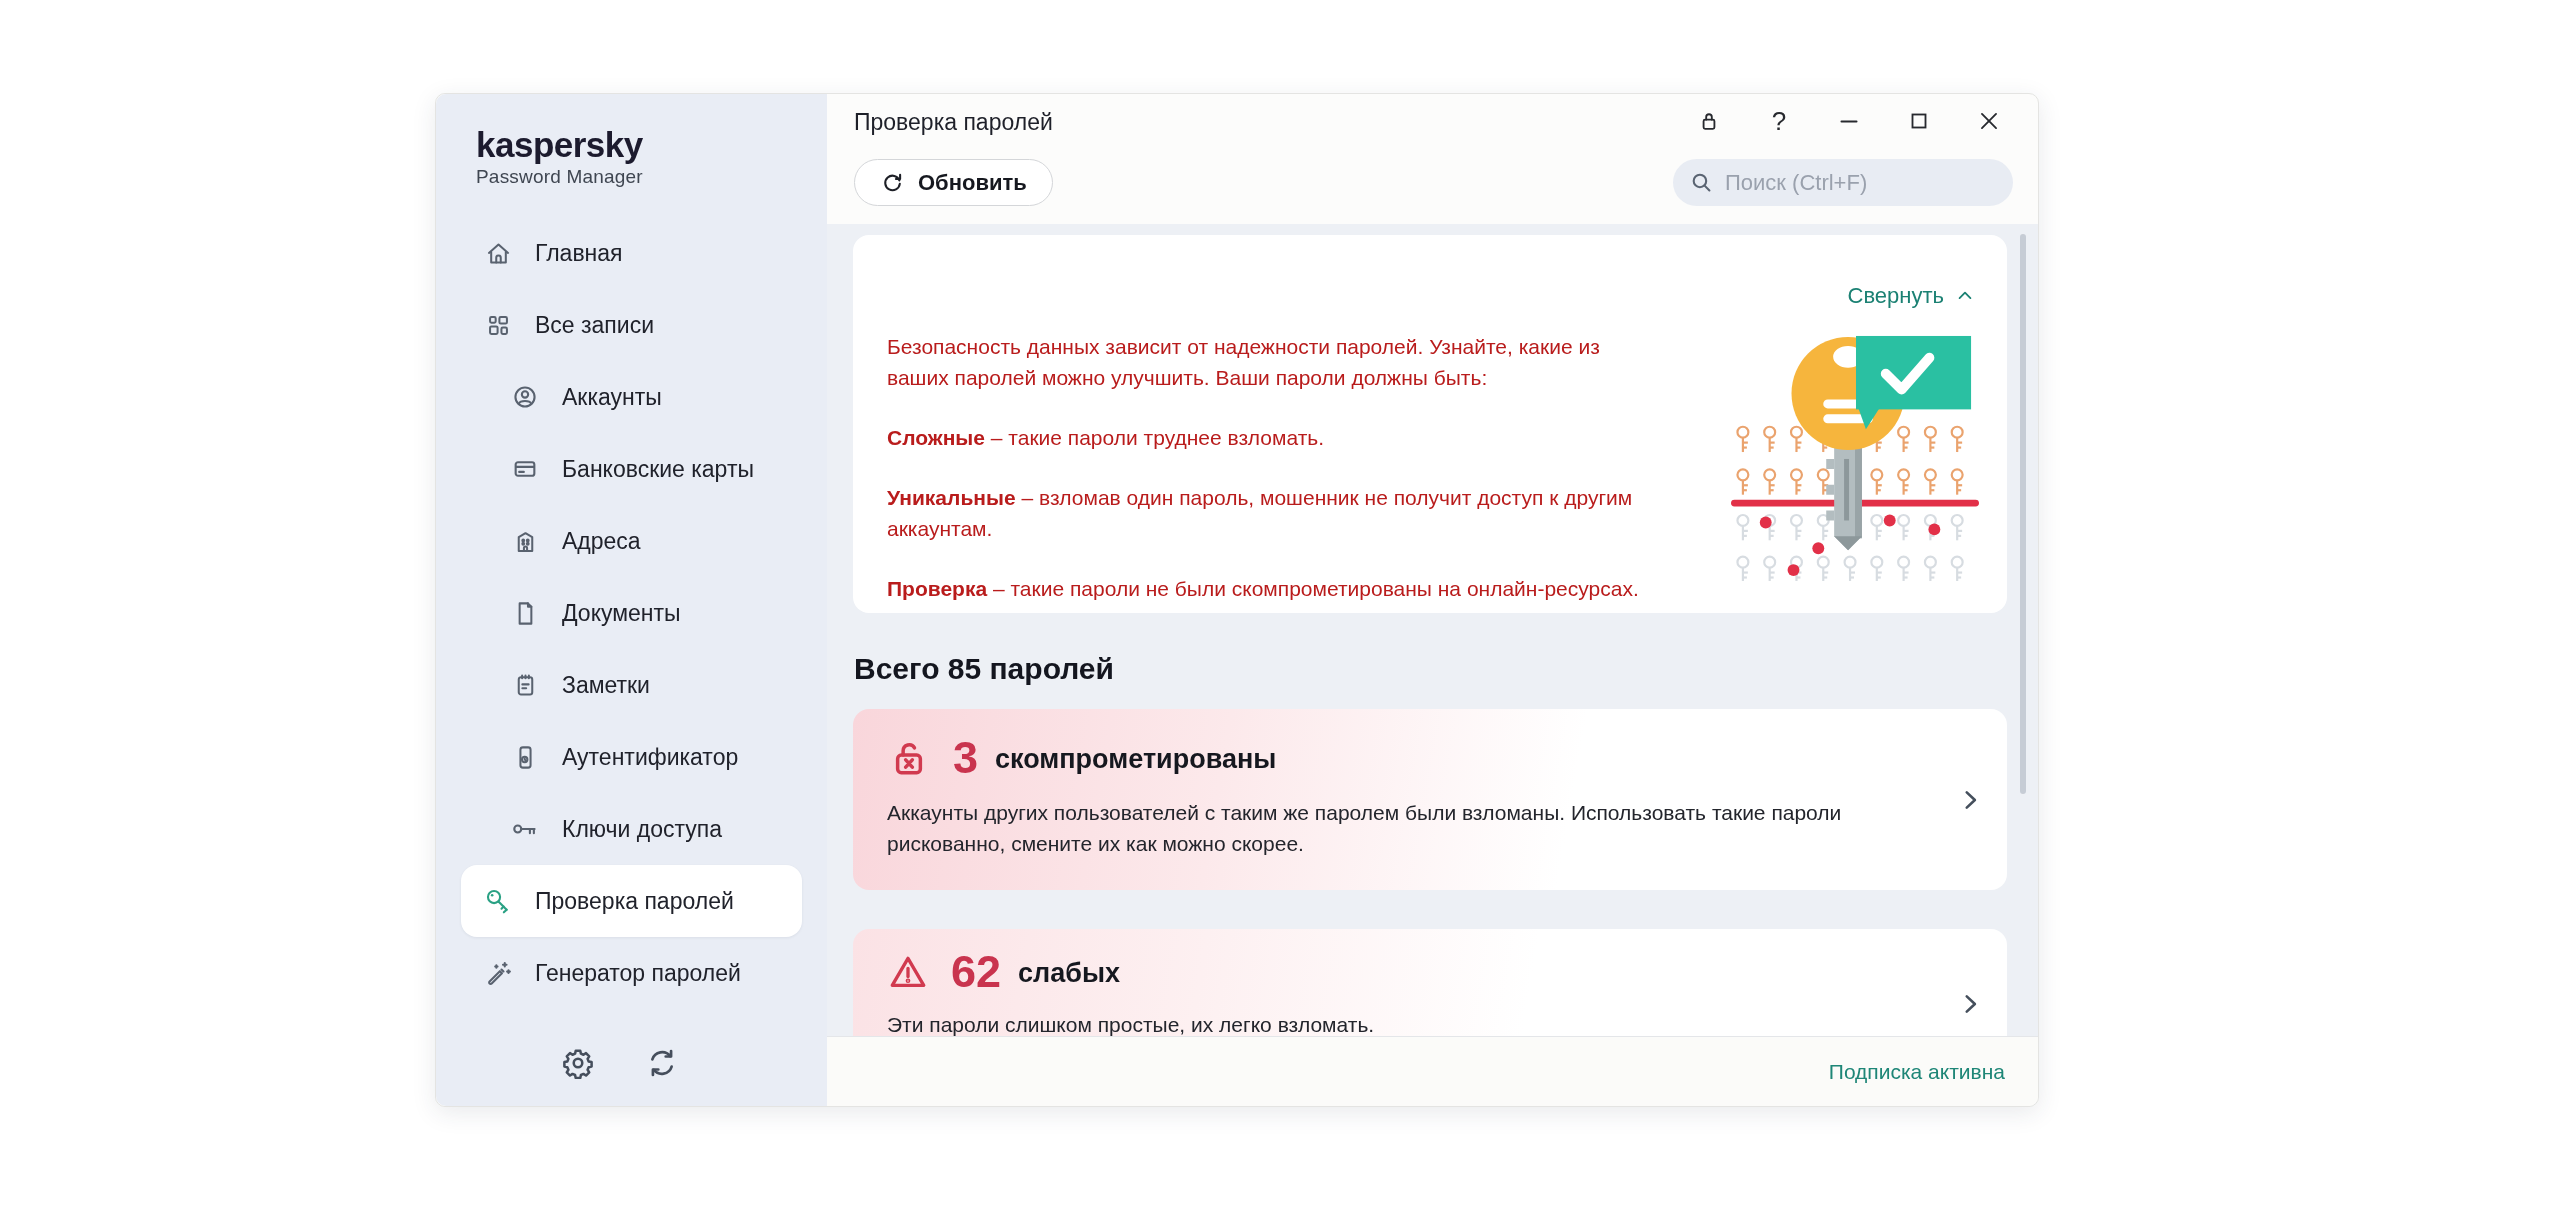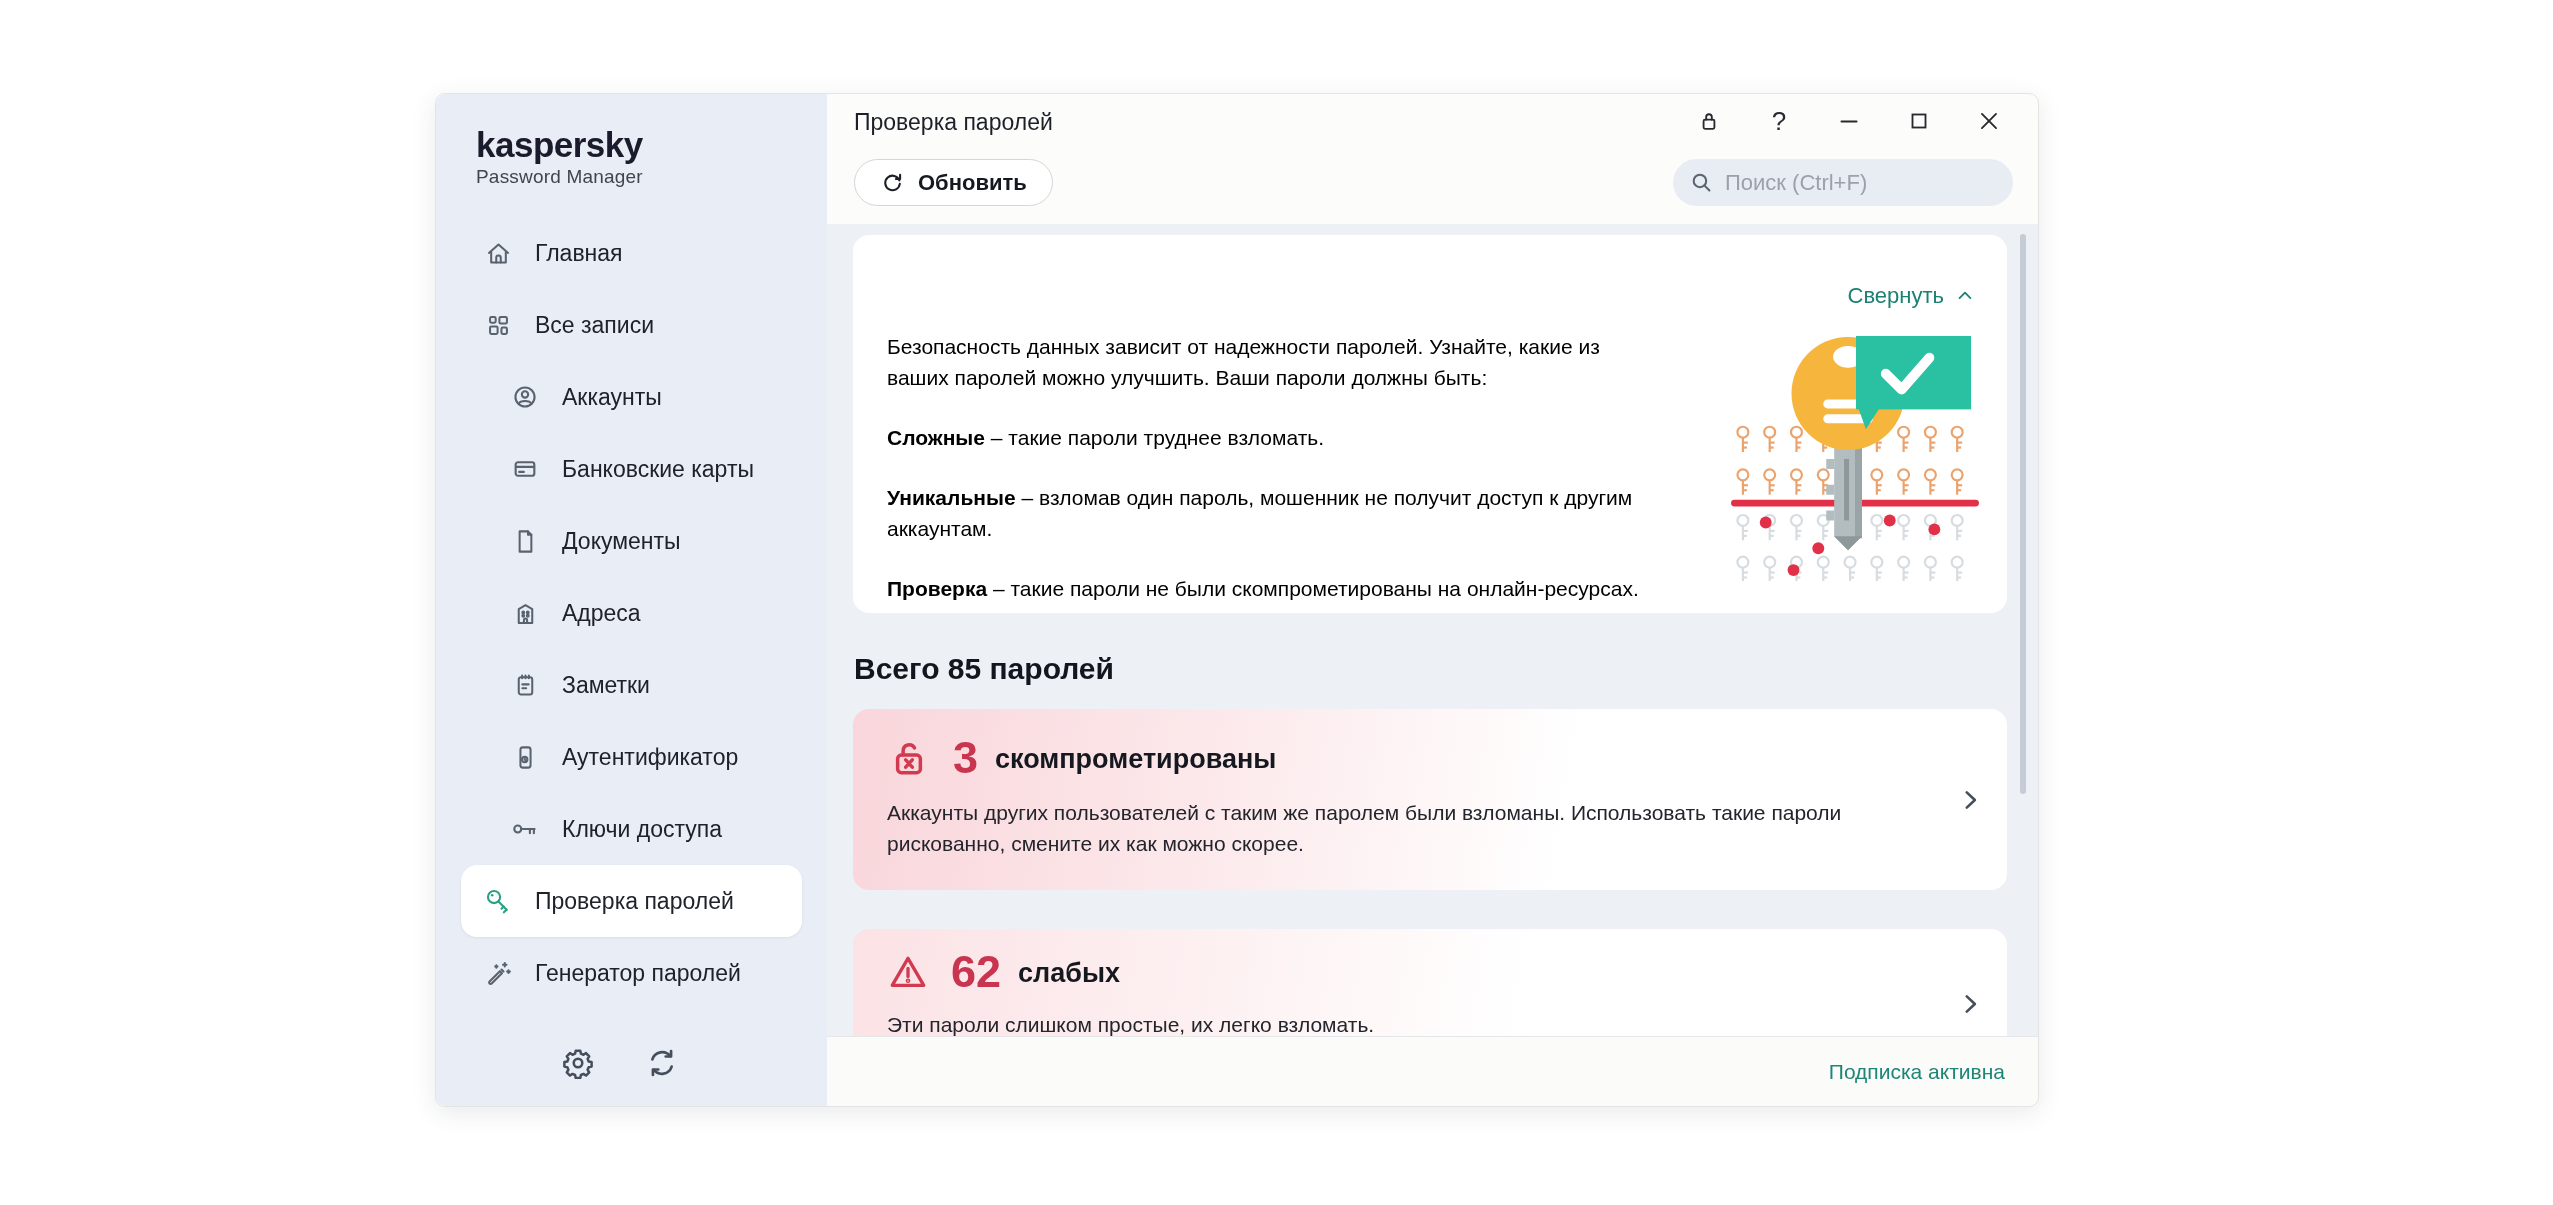--- a/index.html
+++ b/index.html
@@ -52,21 +52,21 @@
     color:#2a2d34; font-family:"Liberation Sans", sans-serif; min-width:0; }
   .search-input::placeholder { color:#9aa1ad; }
 
   .content { position:absolute; left:0; top:130px; width:100%; height:814px; background:#edf0f5; overflow:hidden; }
 
   .info-card { position:absolute; left:26px; top:11px; width:1154px; height:378px; background:#fff; border-radius:16px; }
   .info-title { position:absolute; left:34px; top:44px; font-size:27px; font-weight:700; color:#16181f; }
   .collapse-link { position:absolute; right:32px; top:48px; display:flex; align-items:center; gap:11px;
     color:#1b8173; font-size:22px; cursor:pointer; }
   .collapse-link svg { stroke:#1b8173; fill:none; stroke-width:2.2; stroke-linecap:round; stroke-linejoin:round; }
-  .info-body { position:absolute; left:34px; top:96px; width:775px; font-size:21px; line-height:31px; color:#000000; }
+  .info-body { position:absolute; left:34px; top:96px; width:775px; font-size:21px; line-height:31px; color:#b91c1c; }
   .info-body p { margin-bottom:29px; }
   .point-term { font-weight:700; }
   .illustration { position:absolute; right:28px; top:96px; width:248px; height:250px; }
 
   .section-heading { position:absolute; left:27px; top:428px; font-size:30px; font-weight:700; color:#14161f; }
 
   .status-card { position:absolute; left:26px; width:1154px; border-radius:16px; background:#fff; cursor:pointer; }
   .card-compromised { top:485px; height:181px;
     background:linear-gradient(100deg,#f9d6db 0%,#fce9eb 32%,#ffffff 62%); }
   .card-weak { top:705px; height:180px;
@@ -142,38 +142,38 @@
               <rect x="4" y="6.2" width="16" height="11.6" rx="2"></rect>
               <path d="M4.5 10.2h15"></path>
               <path d="M7 14.5h4"></path>
             </svg>
         </span>
         <span class="nav-label">Банковские карты</span>
       </div>
       <div class="nav-item indent">
         <span class="nav-icon">
           <svg width="27" height="27" viewBox="0 0 24 24">
-              <path d="M6.8 21V3h7.4l3 3v15Z"></path>
-              <path d="M14.2 3v3h3"></path>
-            </svg>
-        </span>
-        <span class="nav-label">Документы</span>
-      </div>
-      <div class="nav-item indent">
-        <span class="nav-icon">
-          <svg width="27" height="27" viewBox="0 0 24 24">
               <path d="M6 20.5V8.2L12 4.6l6 3.6v12.3Z"></path>
               <circle cx="10" cy="11" r="0.8" fill="#59626f"></circle>
               <circle cx="14" cy="11" r="0.8" fill="#59626f"></circle>
               <circle cx="10" cy="14" r="0.8" fill="#59626f"></circle>
               <circle cx="14" cy="14" r="0.8" fill="#59626f"></circle>
               <path d="M10.6 20.5v-2.7a1.4 1.4 0 0 1 2.8 0v2.7"></path>
             </svg>
         </span>
         <span class="nav-label">Адреса</span>
+      </div>
+      <div class="nav-item indent">
+        <span class="nav-icon">
+          <svg width="27" height="27" viewBox="0 0 24 24">
+              <path d="M6.8 21V3h7.4l3 3v15Z"></path>
+              <path d="M14.2 3v3h3"></path>
+            </svg>
+        </span>
+        <span class="nav-label">Документы</span>
       </div>
       <div class="nav-item indent">
         <span class="nav-icon">
           <svg width="27" height="27" viewBox="0 0 24 24">
               <rect x="6" y="4.6" width="12" height="15.4" rx="2"></rect>
               <path d="M9 3.2v2.4M12 3.2v2.4M15 3.2v2.4"></path>
               <path d="M9.2 11h5.6M9.2 14.5h3.4"></path>
             </svg>
         </span>
         <span class="nav-label">Заметки</span>

